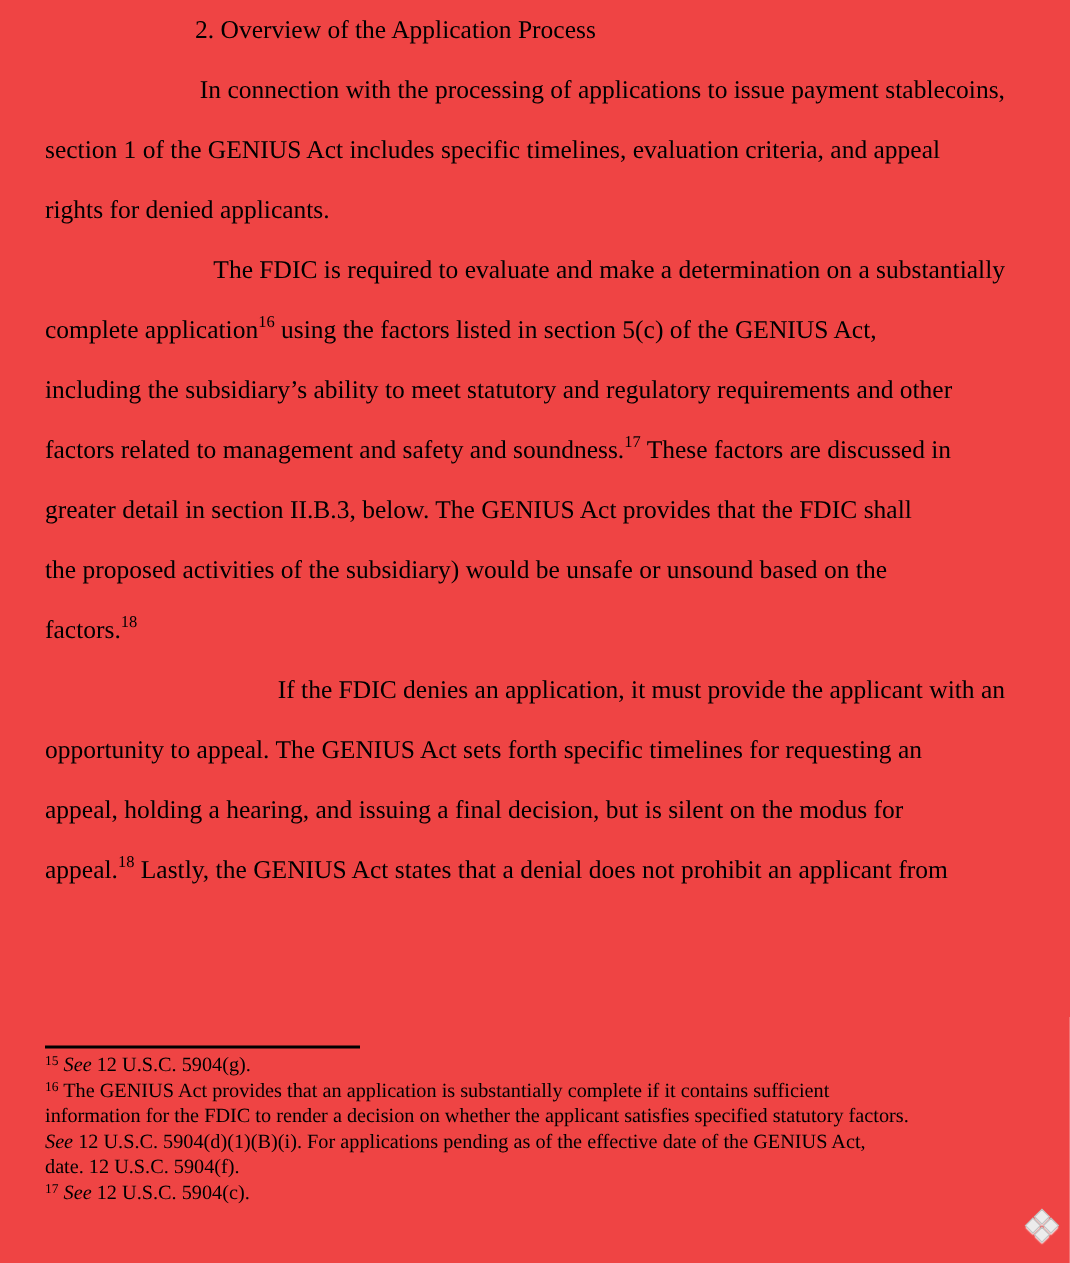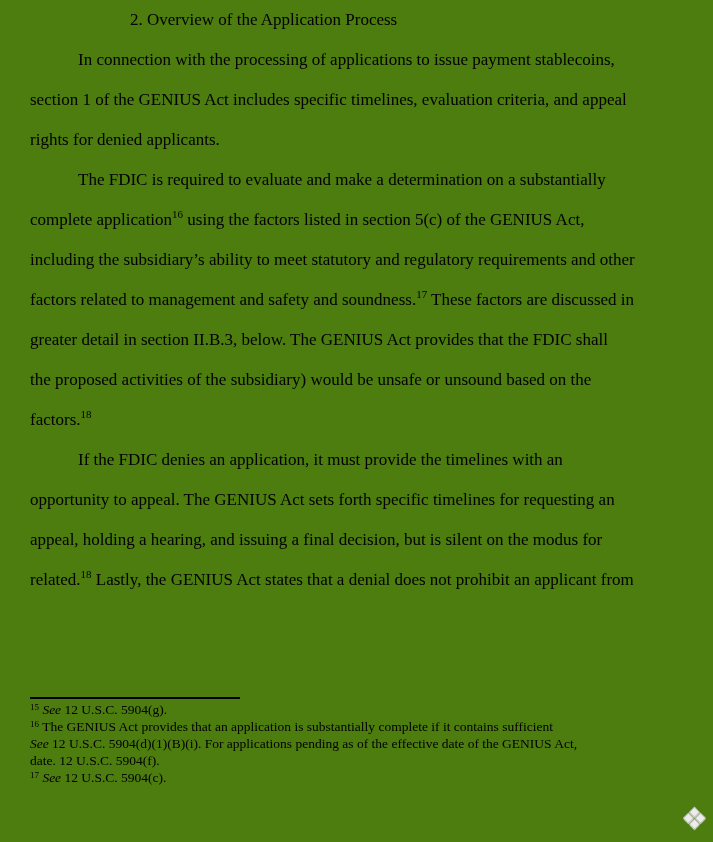--- a/index.html
+++ b/index.html
@@ -4,32 +4,32 @@
 <style>
   html, body { margin: 0; padding: 0; }
   body {
     width: 713px; height: 842px;
     background: #ffffff;
     font-family: "Liberation Serif", serif;
     color: #000000;
     position: relative;
     overflow: hidden;
   }
-  .page { position: absolute; inset: 0; background: #4d7c0f; }
+  .page { position: absolute; inset: 0; background: #ef4444; }
 
   .content {
     position: absolute;
     left: 30px; top: 0;
     width: 640px;
     font-size: 17px;
     line-height: 40px;
   }
   .line { white-space: nowrap; }
   .heading { margin-left: 100px; }
-  .indent { text-indent: 48px; }
+  .indent { text-indent: 48px; text-align: right; }
 
   .sup {
     font-size: 11px;
     line-height: 0;
     position: relative;
     top: -7px;
   }
   .italic { font-style: italic; }
 
   .footnote-sep {
@@ -84,33 +84,34 @@
         <div>
           <div class="line indent"><span>The FDIC is required to evaluate and make a determination on a substantially</span></div>
           <div class="line"><span>complete application</span><span class="sup">16</span><span> using the factors listed in section 5(c) of the GENIUS Act,</span></div>
           <div class="line"><span>including the subsidiary’s ability to meet statutory and regulatory requirements and other</span></div>
           <div class="line"><span>factors related to management and safety and soundness.</span><span class="sup">17</span><span> These factors are discussed in</span></div>
           <div class="line"><span>greater detail in section II.B.3, below. The GENIUS Act provides that the FDIC shall</span></div>
           <div class="line"><span>the proposed activities of the subsidiary) would be unsafe or unsound based on the</span></div>
           <div class="line"><span>factors.</span><span class="sup">18</span></div>
         </div>
         <div>
-          <div class="line indent"><span>If the FDIC denies an application, it must provide the timelines with an</span></div>
+          <div class="line indent"><span>If the FDIC denies an application, it must provide the applicant with an</span></div>
           <div class="line"><span>opportunity to appeal. The GENIUS Act sets forth specific timelines for requesting an</span></div>
           <div class="line"><span>appeal, holding a hearing, and issuing a final decision, but is silent on the modus for</span></div>
-          <div class="line"><span>related.</span><span class="sup">18</span><span> Lastly, the GENIUS Act states that a denial does not prohibit an applicant from</span></div>
+          <div class="line"><span>appeal.</span><span class="sup">18</span><span> Lastly, the GENIUS Act states that a denial does not prohibit an applicant from</span></div>
         </div>
       </div>
   </div>
 
   <div class="footnote-sep"></div>
 
   <div class="footnotes" id="footnotes">
       <div class="line"><span class="sup">15</span><span> </span><span class="italic">See</span><span> 12 U.S.C. 5904(g).</span></div>
       <div class="line"><span class="sup">16</span><span> The GENIUS Act provides that an application is substantially complete if it contains sufficient</span></div>
+      <div class="line"><span>information for the FDIC to render a decision on whether the applicant satisfies specified statutory factors.</span></div>
       <div class="line"><span class="italic">See</span><span> 12 U.S.C. 5904(d)(1)(B)(i). For applications pending as of the effective date of the GENIUS Act,</span></div>
       <div class="line"><span>date. 12 U.S.C. 5904(f).</span></div>
       <div class="line"><span class="sup">17</span><span> </span><span class="italic">See</span><span> 12 U.S.C. 5904(c).</span></div>
     </div>
 
   <div class="watermark">
     <span class="wm-logo">❖</span>
   </div>
 
 </div>

